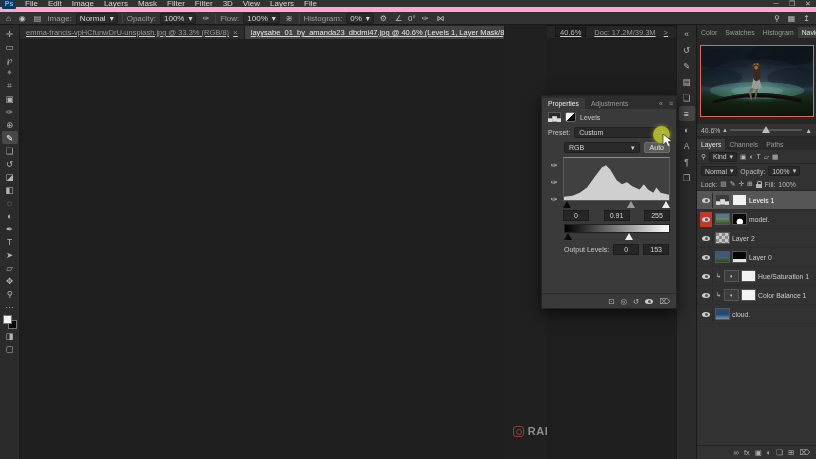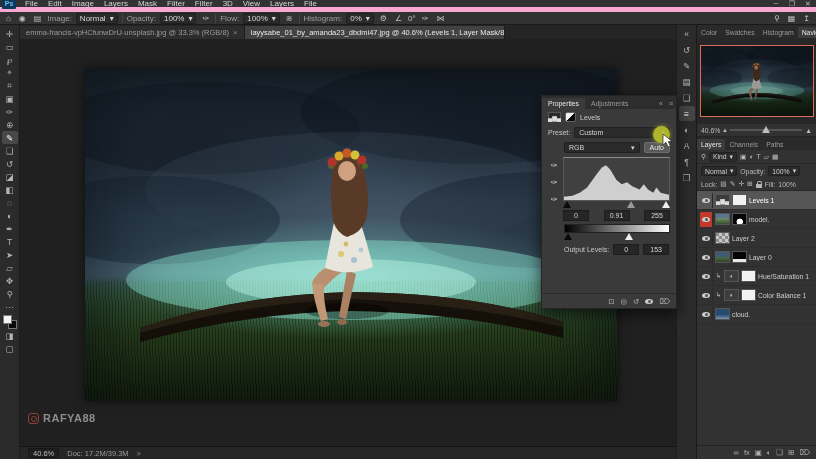--- a/index.html
+++ b/index.html
@@ -26,21 +26,21 @@
 
   
   .toolcol { width:20px; background:#2b2b2b; border-right:1px solid #1c1c1c; display:flex; flex-direction:column; align-items:center; padding-top:2px; flex:0 0 auto; }
   .tool { width:16px; height:13px; display:flex; align-items:center; justify-content:center; font-size:8.5px; color:#b5b5b5; border-radius:2px; }
   .tool.selected { background:#484848; color:#fff; }
   .swatches { position:relative; width:14px; height:14px; margin-top:2px; }
   .sw-fg { position:absolute; left:0; top:0; width:9px; height:9px; background:#f5f5f5; border:1px solid #777; z-index:2; }
   .sw-bg { position:absolute; right:0; bottom:0; width:9px; height:9px; background:#0a0a0a; border:1px solid #777; }
 
   
-  .center { flex:1; display:flex; flex-direction:column; min-width:0; }
+  .center { flex:1; display:flex; flex-direction:row; min-width:0;text-decoration:underline; }
   .tabbar { height:14px; background:#252525; display:flex; align-items:flex-end; font-size:7.5px; flex:0 0 auto; }
   .doc-tab { height:13px; display:flex; align-items:center; gap:4px; padding:0 6px; background:#2d2d2d; color:#9a9a9a; border-right:1px solid #1c1c1c; max-width:260px; white-space:nowrap; overflow:hidden; }
   .doc-tab.active { background:#424242; color:#e8e8e8; }
   .tab-close { font-size:8px; color:#8a8a8a; }
 
   .canvas { flex:1; position:relative; background:#202020; overflow:hidden; }
   .doc { position:absolute; left:65px; top:30px; width:532px; height:332px; box-shadow:0 0 10px rgba(0,0,0,.6); }
   .scene { position:relative; width:100%; height:100%; overflow:hidden;
     background:
       radial-gradient(60% 26% at 50% 63%, rgba(135,232,210,0.65), rgba(120,220,200,0.22) 48%, rgba(0,0,0,0) 72%),

